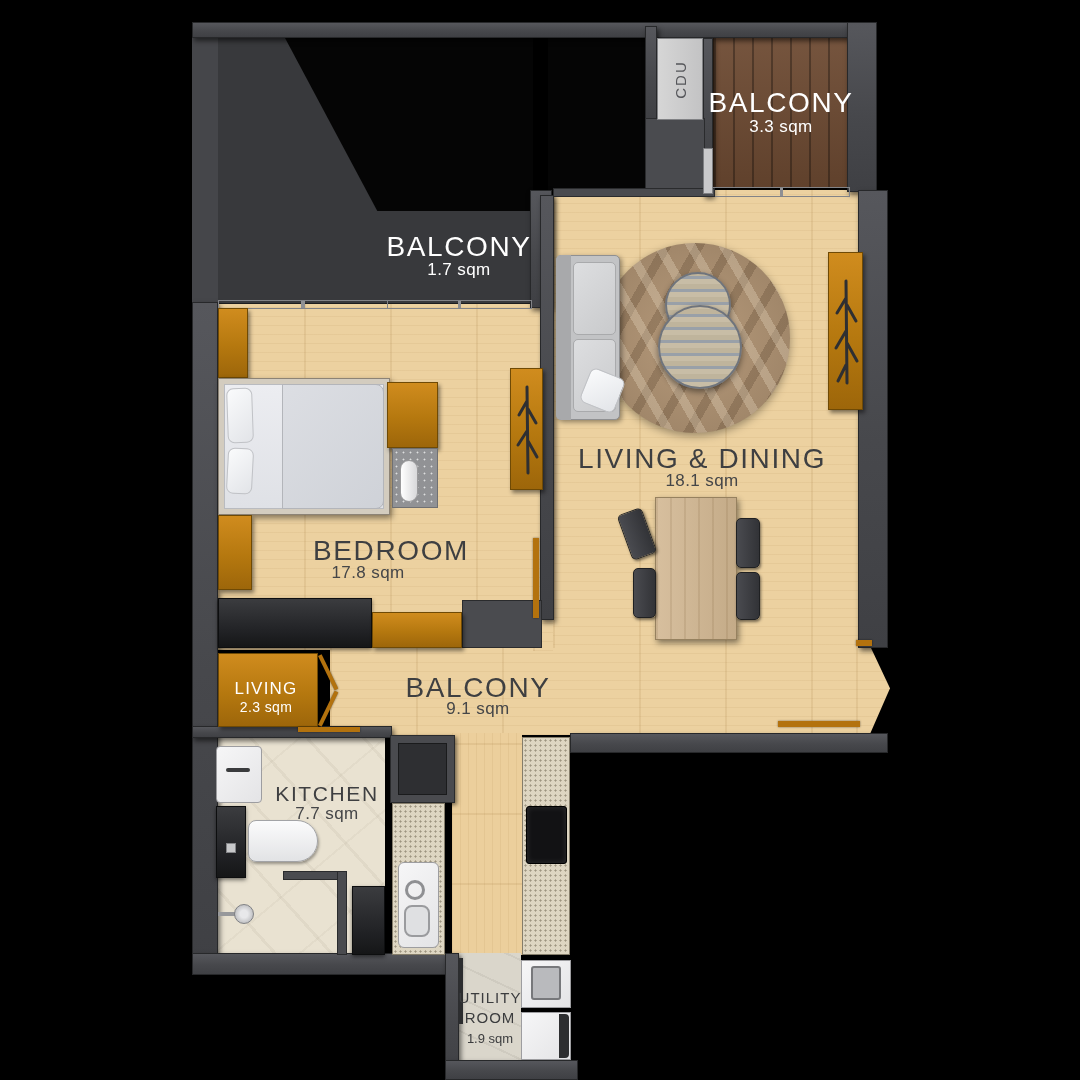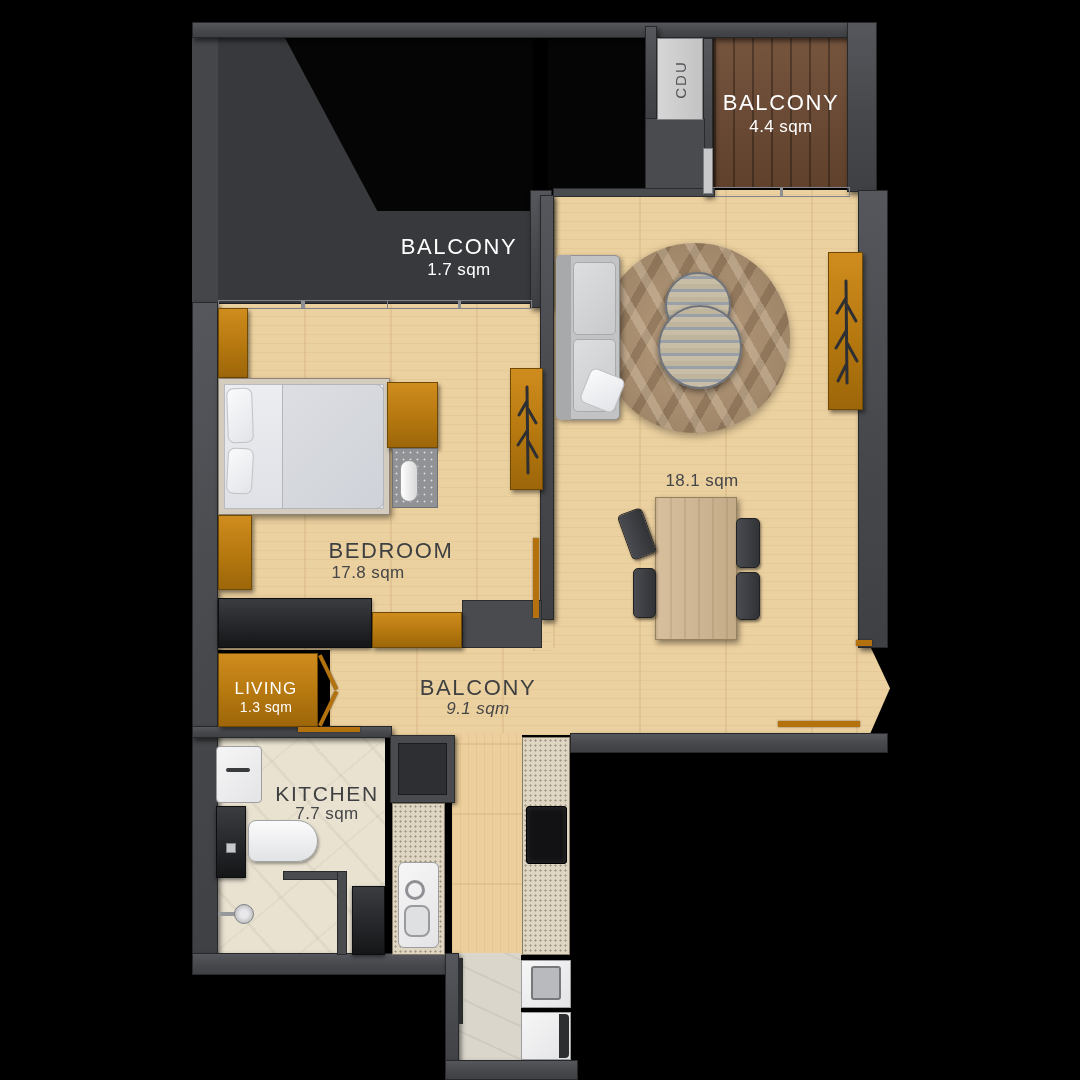--- a/index.html
+++ b/index.html
@@ -38,21 +38,21 @@
              border:1px solid #0d0e0f;box-shadow:0 2px 4px rgba(0,0,0,.5);}
   .white-fix{background:linear-gradient(135deg,#f6f6f7,#e4e4e6);border:1px solid #9d9da0;}
   .rail{background:linear-gradient(180deg,#f0f0f0,#c2c2c2);border:1px solid #828387;
         background-image:linear-gradient(90deg,transparent 0 49%,#8f9094 49% 51%,transparent 51% 100%);}
   .gray-mat{background:#919295;border:1px solid #6f7073;
         background-image:radial-gradient(rgba(255,255,255,.7) .7px,transparent 1.2px);background-size:7px 7px;}
   .door{background:#b3720e;box-shadow:0 0 2px rgba(0,0,0,.6);}
 
   
   .lbl{position:absolute;transform:translate(-50%,-50%);white-space:nowrap;text-align:center;}
-  .room-name{font-size:22px;letter-spacing:1.6px;color:#3e3f41;}
+  .room-name{font-size:28px;letter-spacing:1.6px;color:#3e3f41;}
   .room-area{font-size:17px;letter-spacing:.4px;color:#454648;}
   .light{color:#ffffff;}
   .small-name{font-size:17px;letter-spacing:1.2px;}
   .small-area{font-size:14px;}
   .utility-lbl{position:absolute;transform:translateX(-50%);width:96px;text-align:center;color:#3b3c3e;}
   .utility-lbl .nm{font-size:15px;letter-spacing:1px;line-height:1.35;}
   .utility-lbl .ar{font-size:13px;margin-top:2px;}
   .cdu-box{background:linear-gradient(90deg,#d6d6d6,#c3c3c4);border:1px solid #808184;
            display:flex;align-items:center;justify-content:center;}
   .cdu-box span{transform:rotate(-90deg);font-size:15px;letter-spacing:2px;color:#55565a;}
@@ -194,33 +194,38 @@
   <div class="abs" style="left:531px;top:966px;width:30px;height:34px;background:#b9babd;border:2px solid #77787b;border-radius:3px;"></div>
   <div class="abs white-fix" style="left:521px;top:1012px;width:50px;height:48px;"></div>
   <div class="abs" style="left:559px;top:1014px;width:10px;height:44px;background:#2d2e30;border-radius:0 4px 4px 0;"></div>
 
   <div class="abs door" style="left:533px;top:538px;width:6px;height:80px;"></div>
   <div class="abs door" style="left:298px;top:727px;width:62px;height:5px;"></div>
   <div class="abs door" style="left:778px;top:721px;width:82px;height:6px;"></div>
   <div class="abs door" style="left:856px;top:640px;width:16px;height:6px;"></div>
 
   <div class="lbl room-name light" style="left:781px;top:103px;">BALCONY</div>
-  <div class="lbl room-area light" style="left:781px;top:127px;">4.4 sqm</div>
+  <div class="lbl room-area light" style="left:781px;top:127px;">3.3 sqm</div>
 
   <div class="lbl room-name light" style="left:459px;top:247px;">BALCONY</div>
   <div class="lbl room-area light" style="left:459px;top:270px;">1.7 sqm</div>
 
+  <div class="lbl room-name" style="left:702px;top:459px;">LIVING &amp; DINING</div>
   <div class="lbl room-area" style="left:702px;top:481px;">18.1 sqm</div>
 
   <div class="lbl room-name" style="left:391px;top:551px;">BEDROOM</div>
   <div class="lbl room-area" style="left:368px;top:573px;">17.8 sqm</div>
 
   <div class="lbl room-name light small-name" style="left:266px;top:689px;">LIVING</div>
-  <div class="lbl room-area light small-area" style="left:266px;top:707px;">1.3 sqm</div>
+  <div class="lbl room-area light small-area" style="left:266px;top:707px;">2.3 sqm</div>
 
   <div class="lbl room-name" style="left:478px;top:688px;">BALCONY</div>
-  <div class="lbl room-area" style="left:478px;top:709px;font-style:italic;">9.1 sqm</div>
+  <div class="lbl room-area" style="left:478px;top:709px;">9.1 sqm</div>
 
   <div class="lbl room-name" style="left:327px;top:794px;font-size:21px;">KITCHEN</div>
   <div class="lbl room-area" style="left:327px;top:814px;">7.7 sqm</div>
 
+  <div class="utility-lbl" style="left:490px;top:988px;">
+    <div class="nm">UTILITY ROOM</div>
+    <div class="ar">1.9 sqm</div>
+  </div>
 
 </div>
 
 </body></html>

